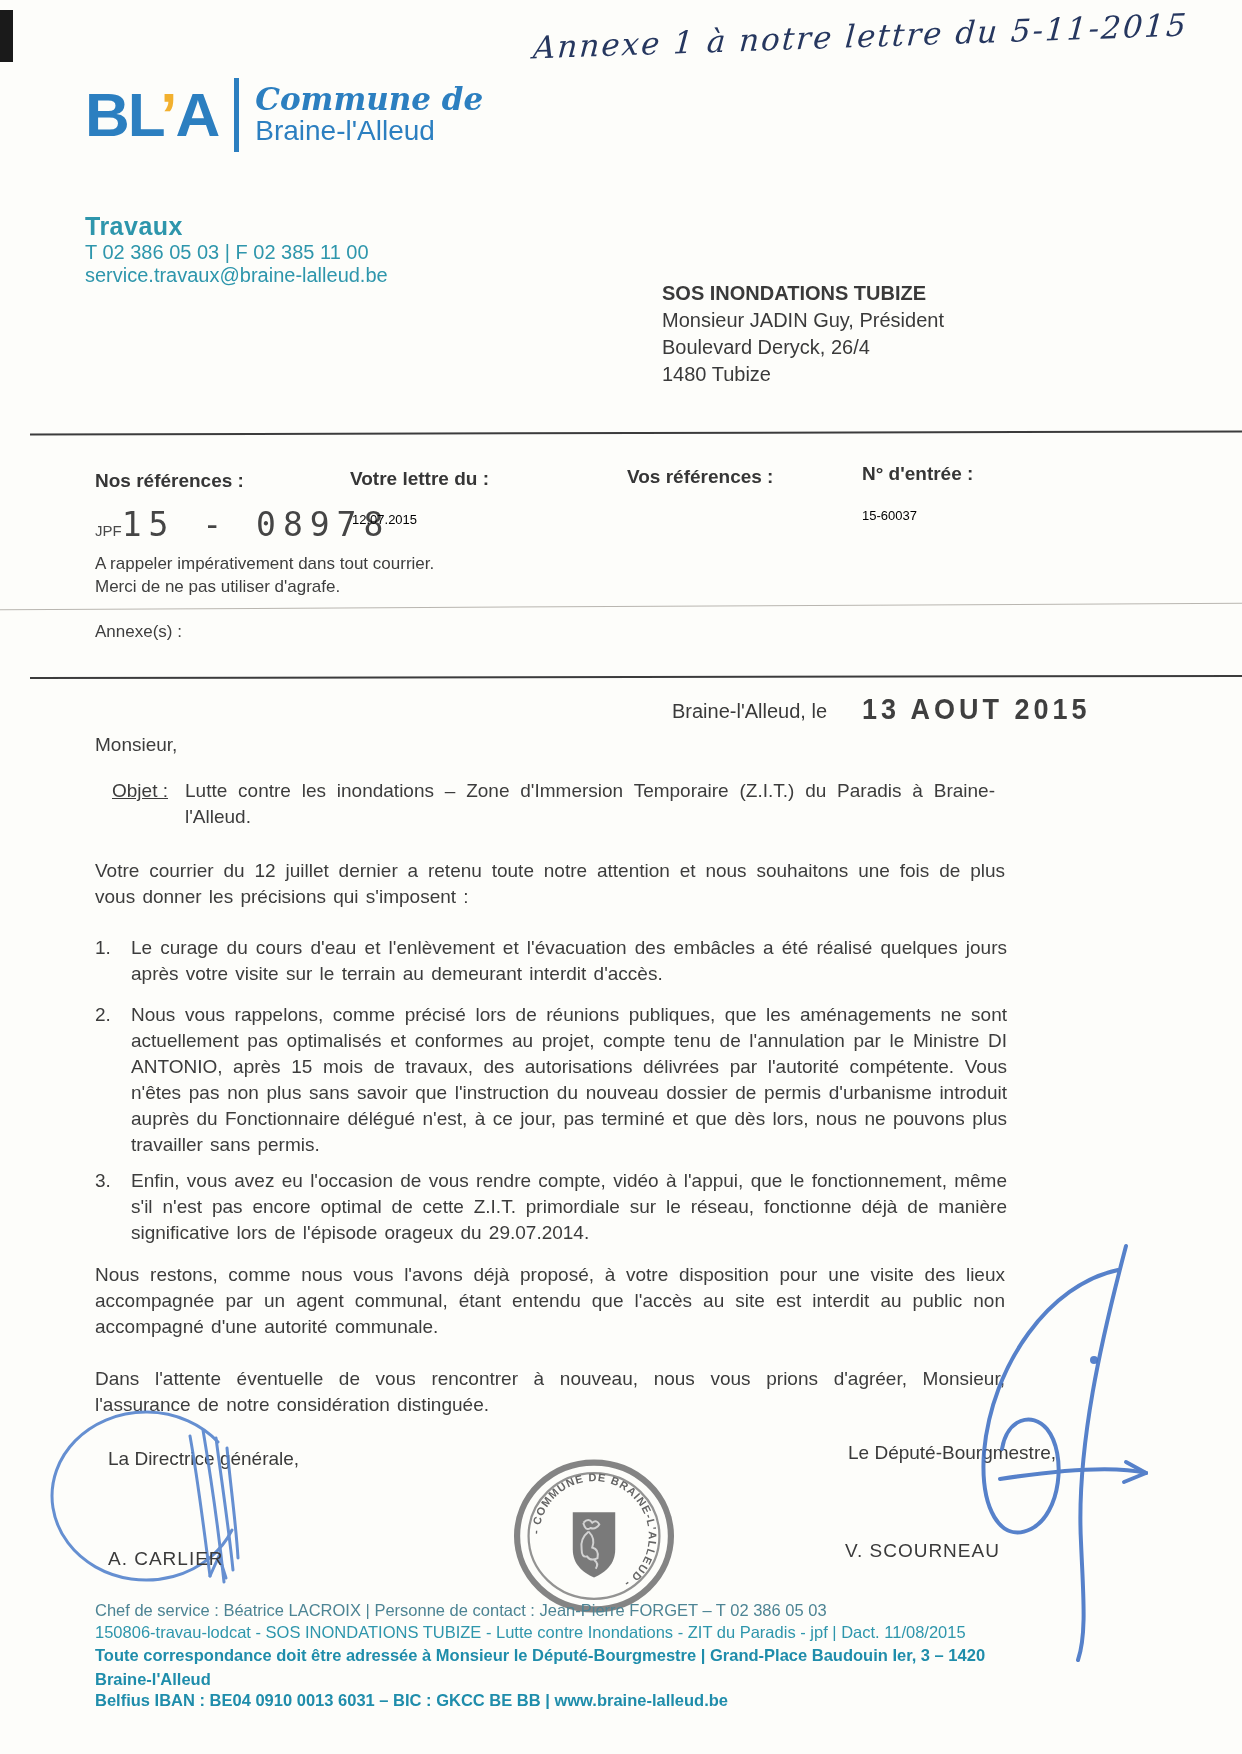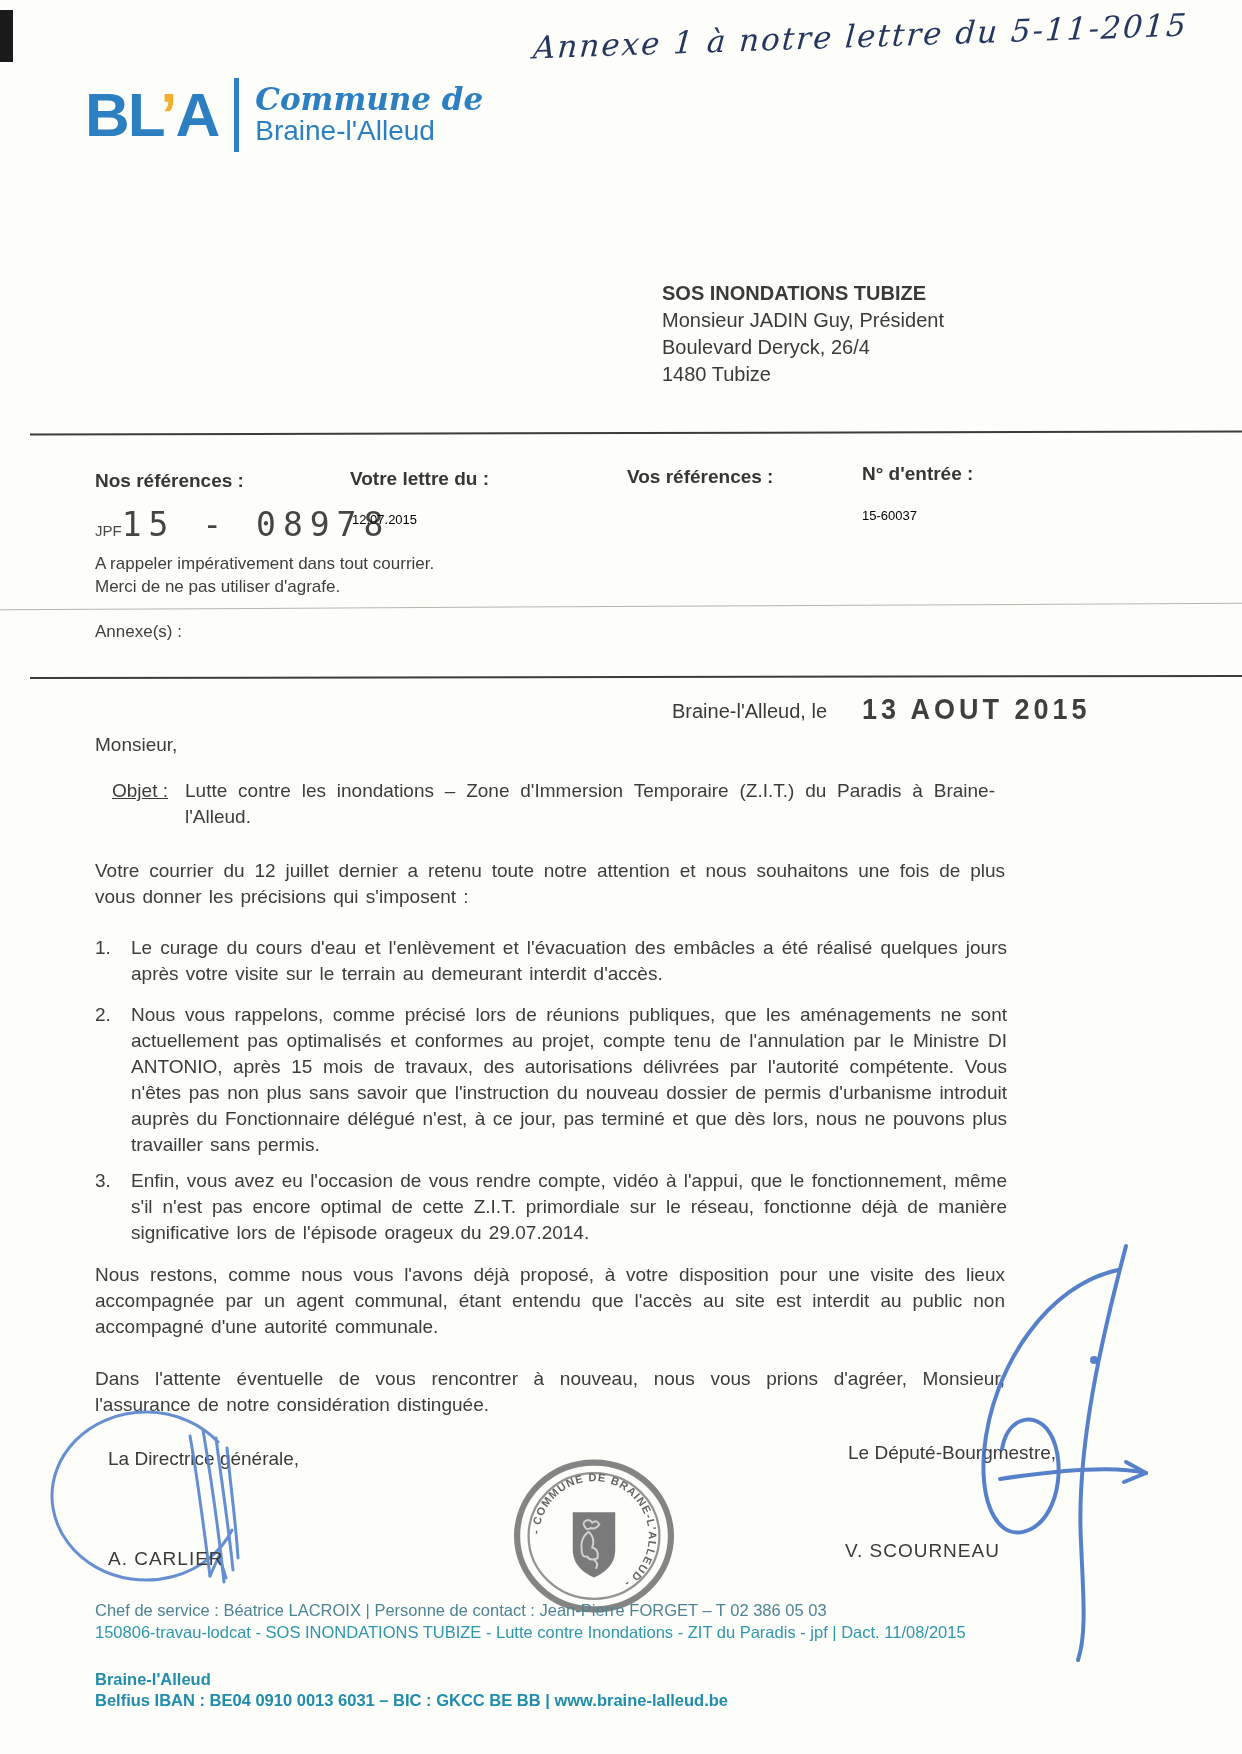--- a/index.html
+++ b/index.html
@@ -82,20 +82,25 @@
 
   <div class="abs" style="left:85px;top:78px;display:flex;align-items:center;gap:16px;justify-content:flex-end;">
     <div class="logo-acronym"><span>BL</span><span class="logo-apos">’</span><span>A</span></div>
     <div class="logo-bar"></div>
     <div>
       <div class="logo-script">Commune de</div>
       <div class="logo-sub">Braine-l'Alleud</div>
     </div>
   </div>
 
+  <div class="abs teal" style="left:85px;top:212px;">
+    <div class="dept-name">Travaux</div>
+    <div class="dept-line">T  02 386 05 03  |  F 02 385 11 00</div>
+    <div class="dept-line">service.travaux@braine-lalleud.be</div>
+  </div>
 
   <div class="abs rcpt" style="left:662px;top:280px;">
     <div class="rcpt-org">SOS INONDATIONS TUBIZE</div>
     <div>Monsieur JADIN Guy, Président</div>
     <div>Boulevard Deryck, 26/4</div>
     <div>1480 Tubize</div>
   </div>
 
   <div class="abs rule" style="left:30px;right:0;top:432px;transform:rotate(-0.15deg);"></div>
 
@@ -195,16 +200,17 @@
       </g>
       <circle cx="364" cy="118" r="4" fill="#4574c5" opacity="0.9"></circle>
     </svg>
   </div>
 
   <div class="abs sig-name" style="left:108px;top:1548px;">A. CARLIER</div>
   <div class="abs sig-name" style="left:845px;top:1540px;">V. SCOURNEAU</div>
 
   <div class="abs footer-line footer-gray" style="left:95px;top:1600px;">Chef de service : Béatrice LACROIX  |  Personne de contact : Jean-Pierre FORGET – T 02 386 05 03</div>
   <div class="abs footer-line footer-teal" style="left:95px;top:1622px;">150806-travau-lodcat - SOS INONDATIONS TUBIZE - Lutte contre Inondations - ZIT du Paradis - jpf  |  Dact. 11/08/2015</div>
+  <div class="abs footer-line footer-bold" style="left:95px;top:1645px;">Toute correspondance doit être adressée à Monsieur le Député-Bourgmestre  |  Grand-Place Baudouin Ier, 3 – 1420</div>
   <div class="abs footer-line footer-bold" style="left:95px;top:1669px;">Braine-l'Alleud</div>
   <div class="abs footer-line footer-bold" style="left:95px;top:1690px;">Belfius IBAN : BE04 0910 0013 6031 – BIC : GKCC BE BB  |  www.braine-lalleud.be</div>
 
 </div>
 
 </body></html>

